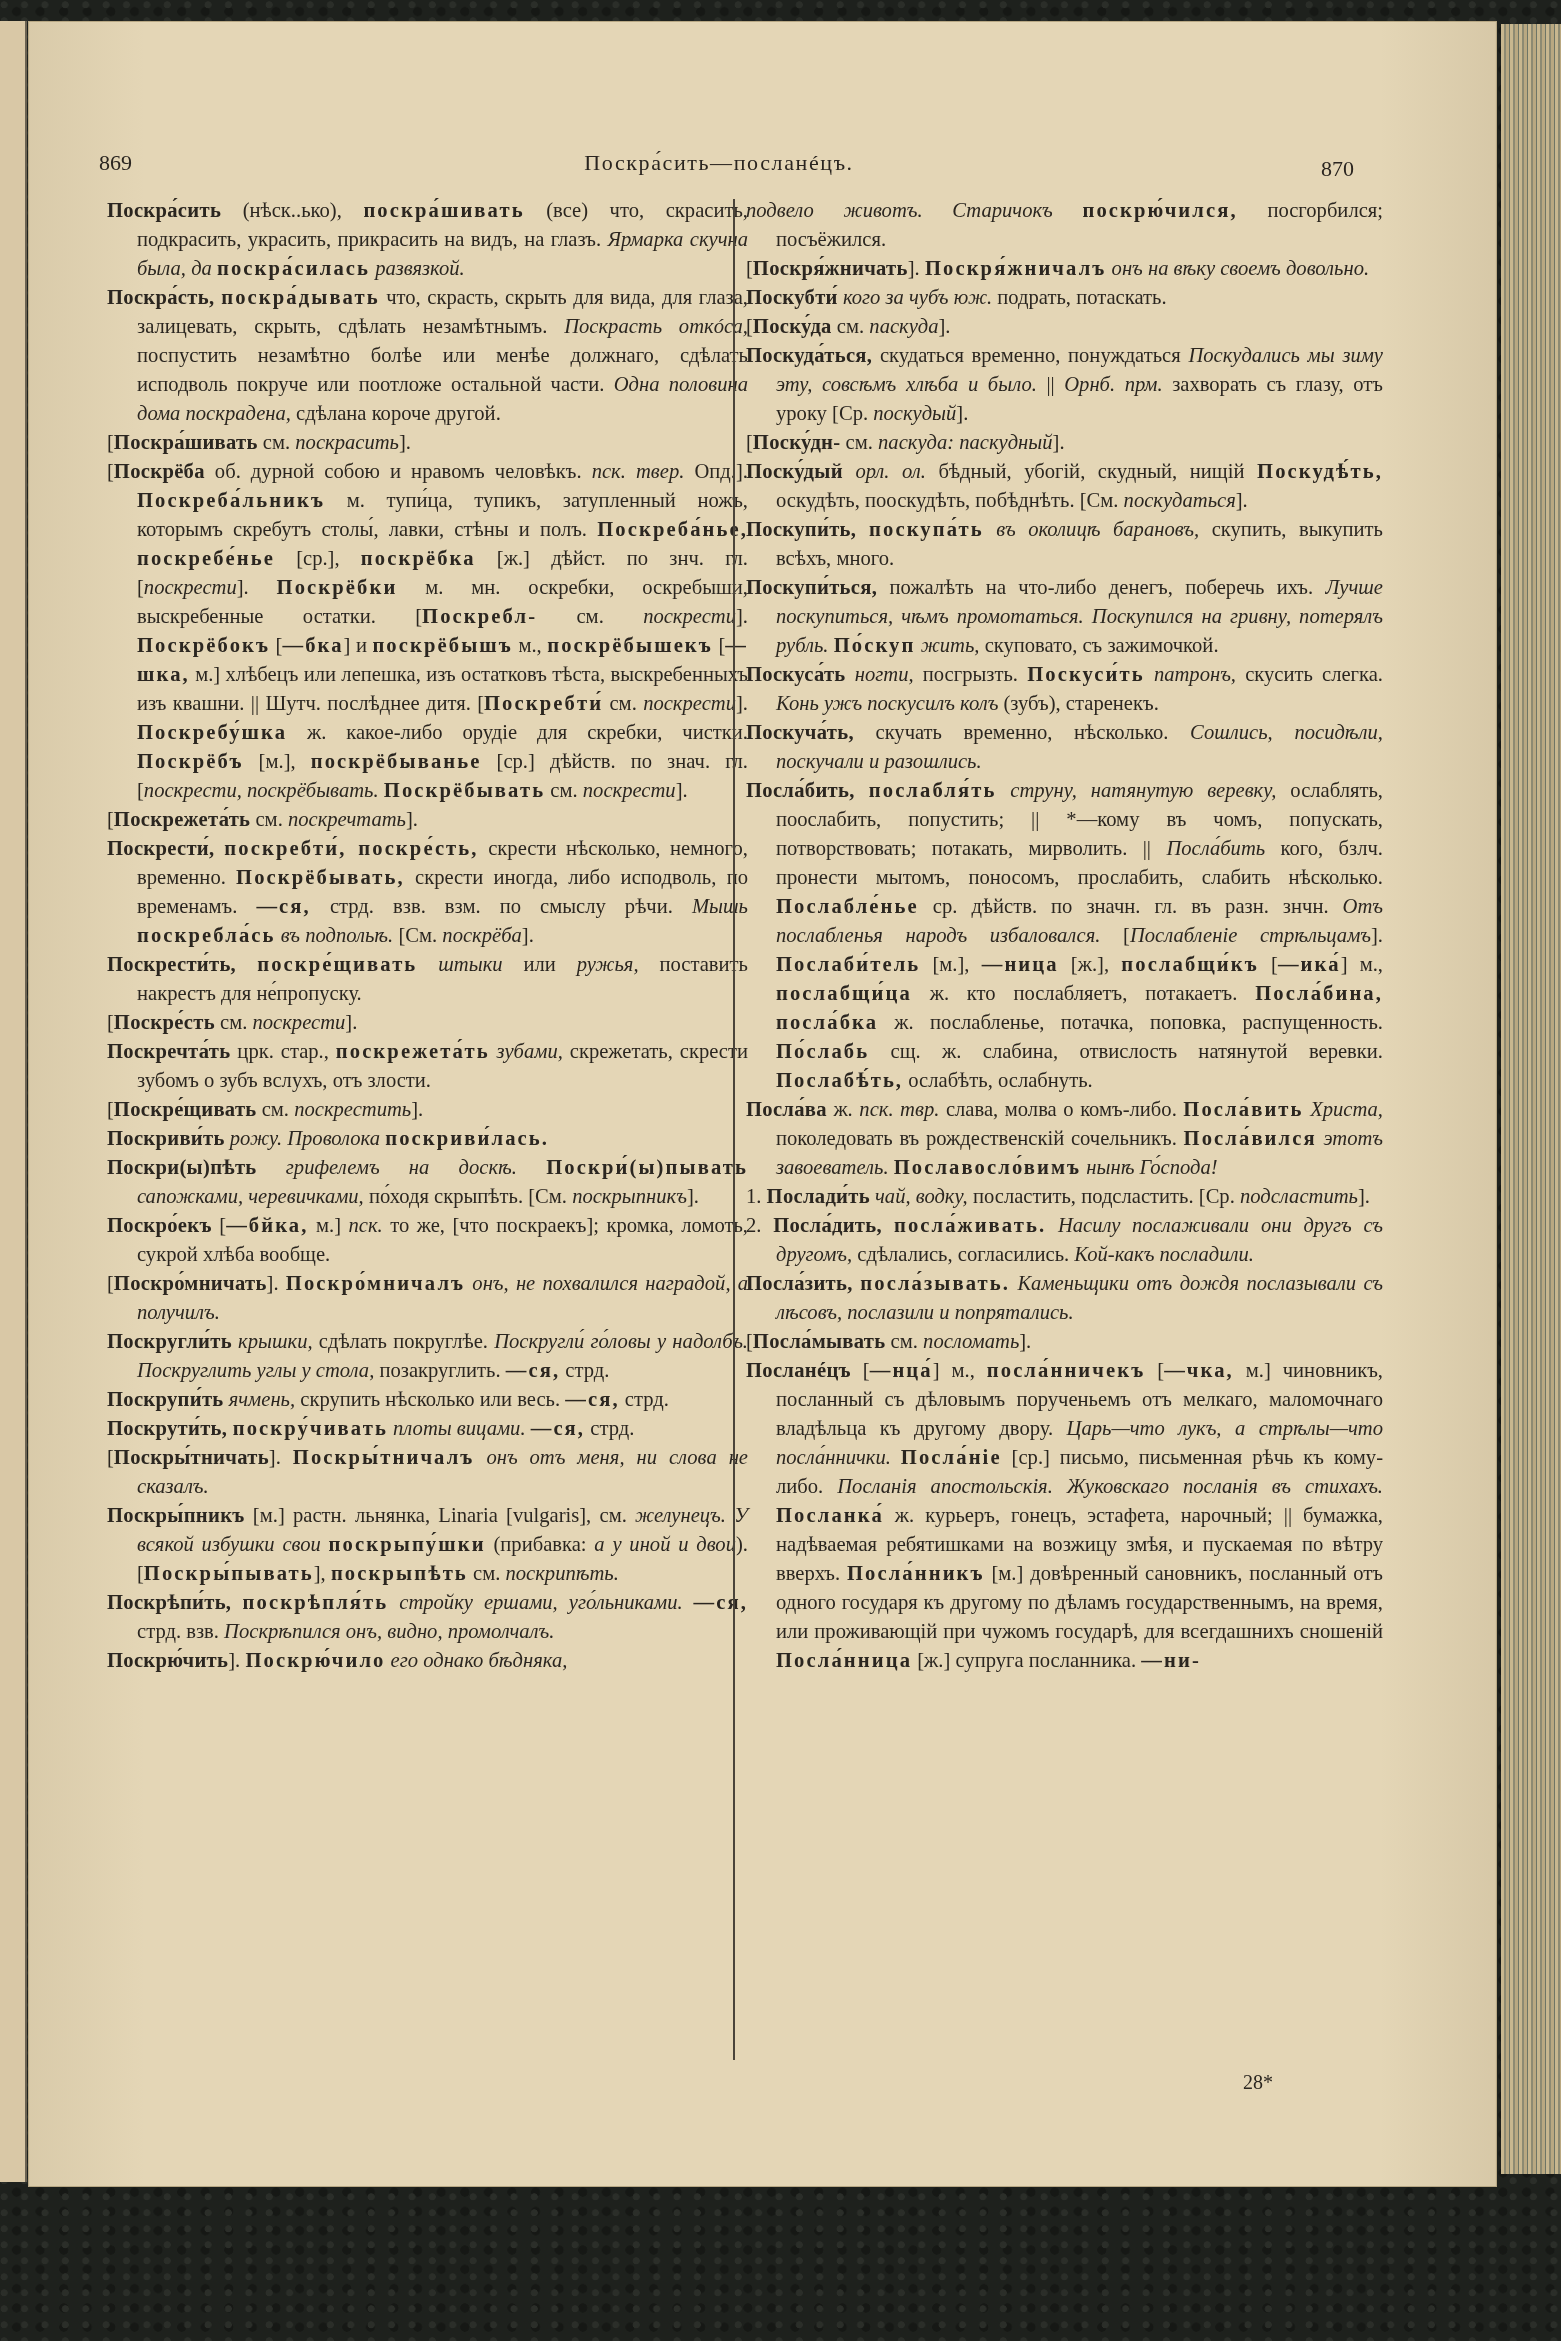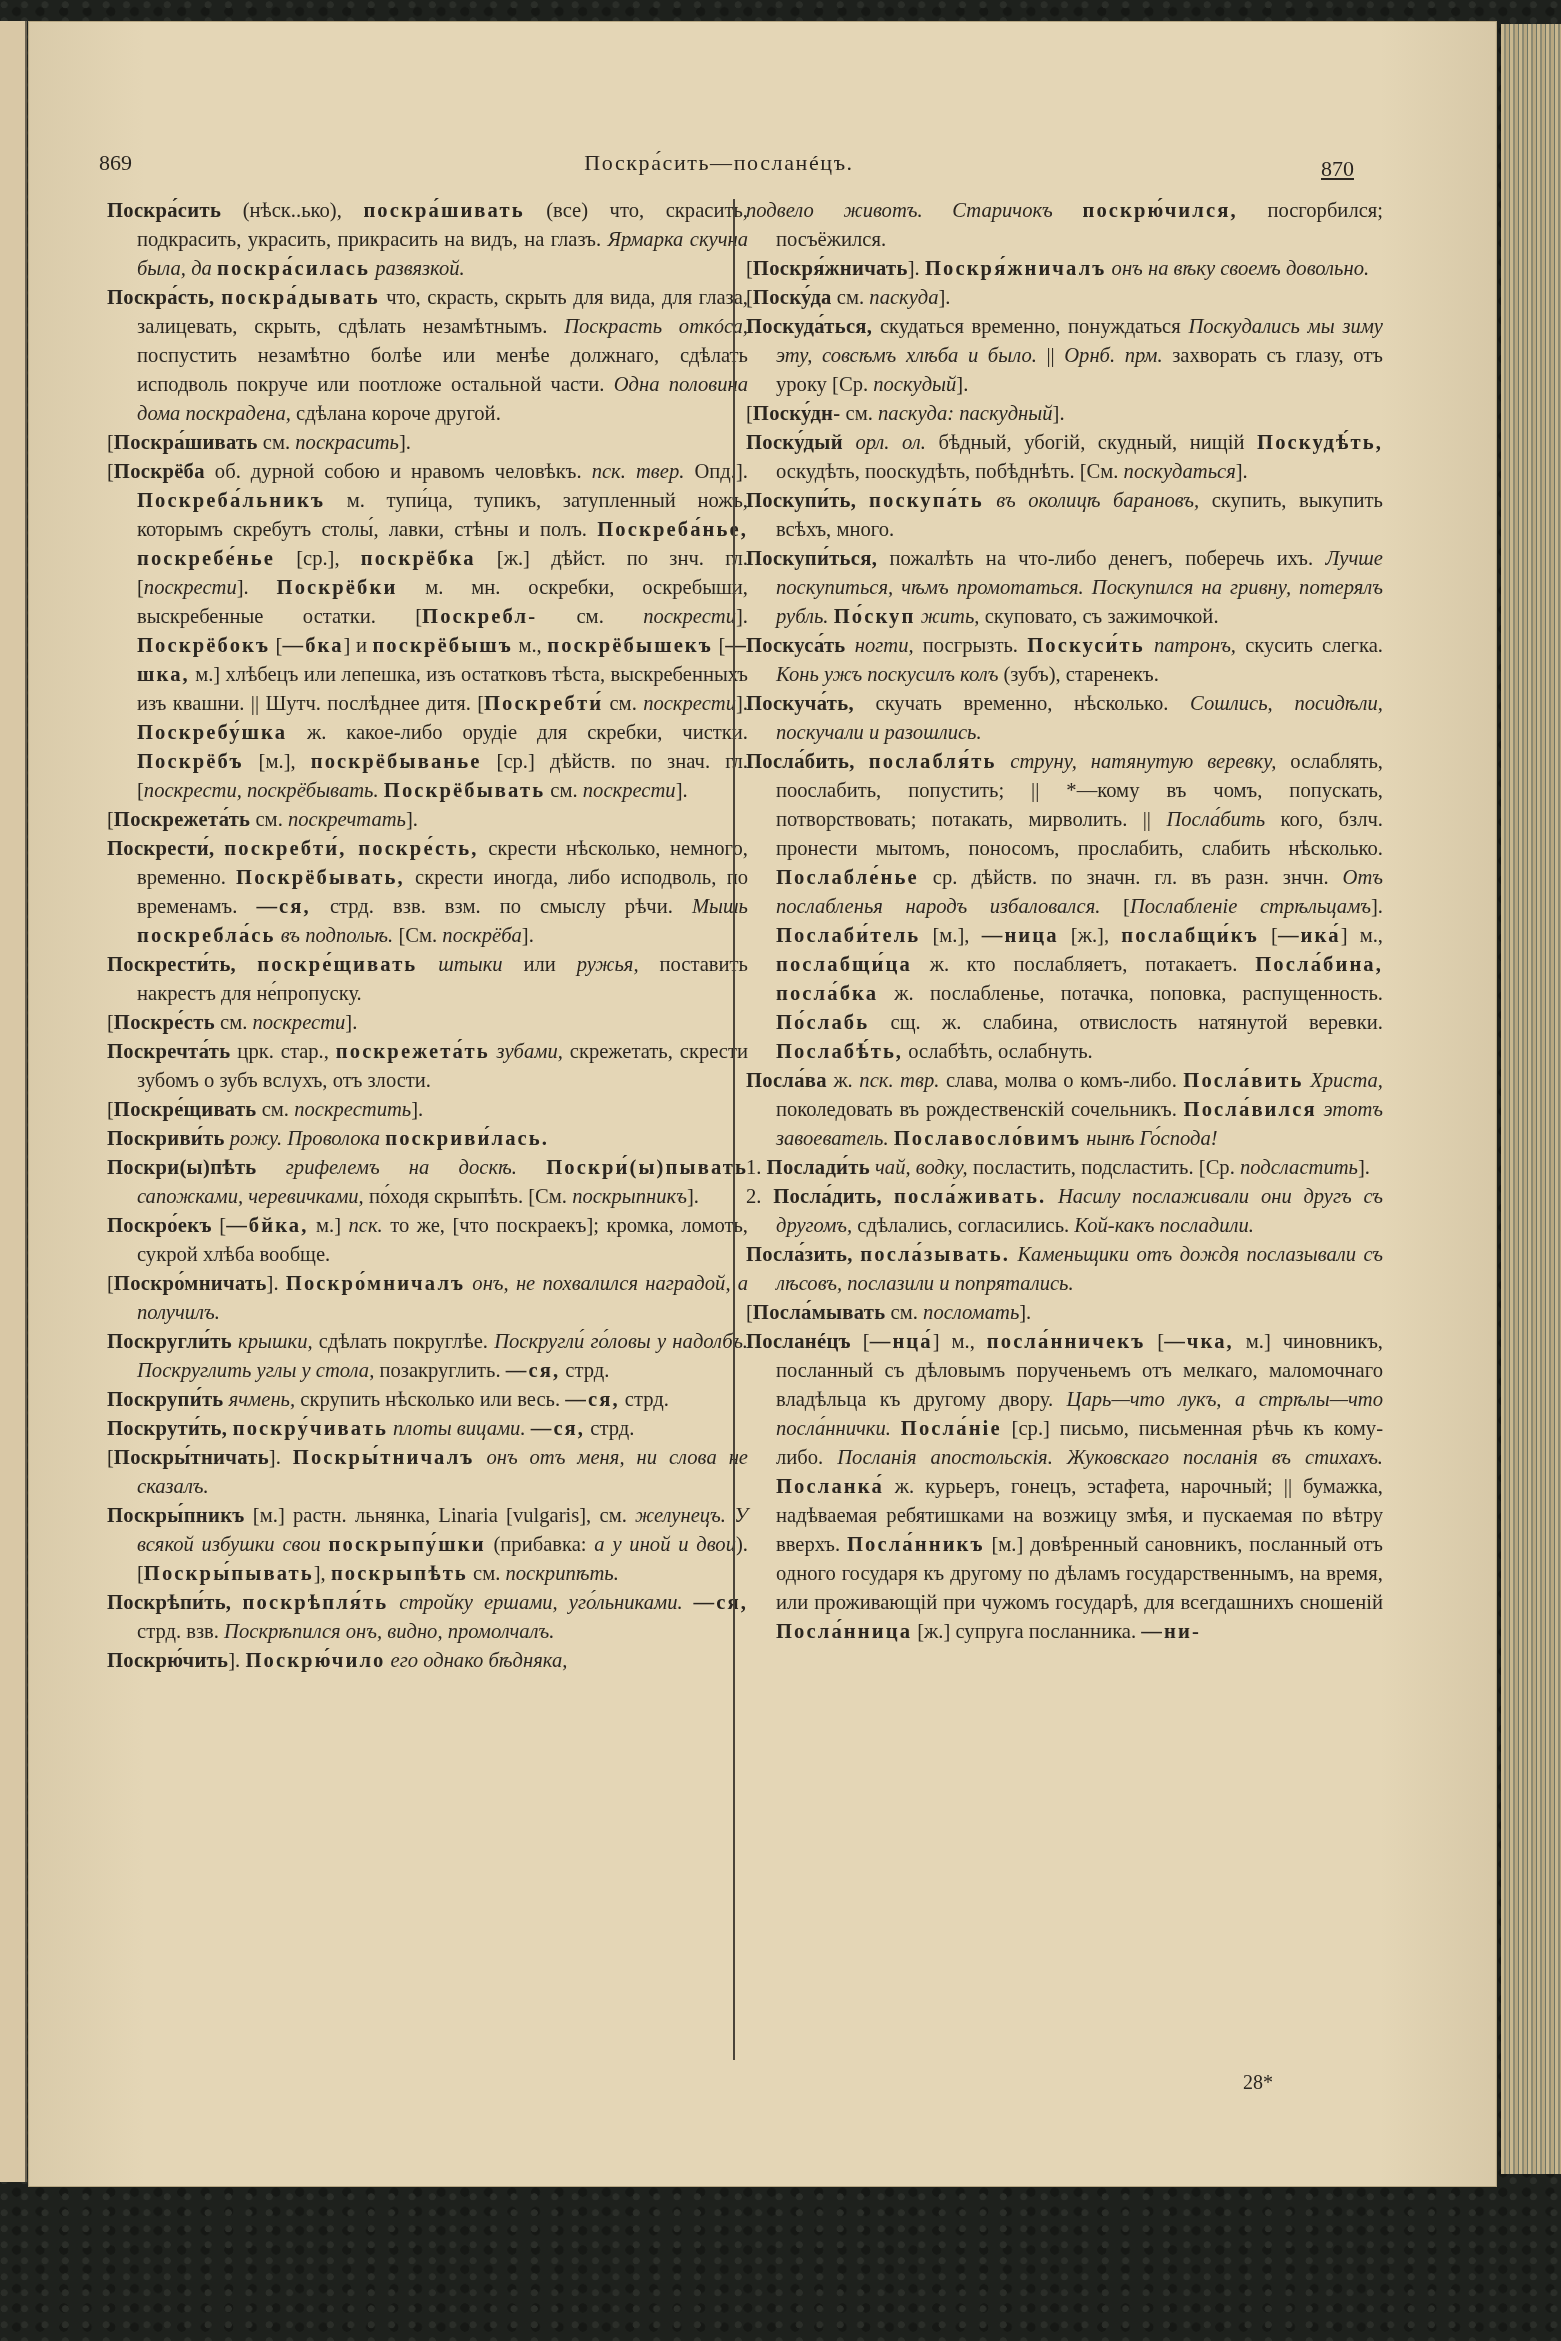--- a/index.html
+++ b/index.html
@@ -24,21 +24,21 @@
   }
   .page-edges {
     position:absolute; left:1501px; top:24px; width:60px; height:2150px;
     background: repeating-linear-gradient(90deg, #c8b78f 0 3.2px, #8d8a72 3.2px 4.8px, #b9a881 4.8px 8px, #6e7566 8px 9px);
   }
   .running-head {
     position:absolute; left:99px; top:145px; width:1255px; height:43px;
     font-size:22px; color:#2a2520;
   }
   .running-head .pnum-left { position:absolute; left:0; top:5.4px; }
-  .running-head .pnum-right { position:absolute; right:0; top:10.7px;text-decoration:underline; }
+  .running-head .pnum-right { position:absolute; right:0; top:10.7px; }
   .running-head .title { position:absolute; left:0; right:15px; top:5.4px; text-align:center; letter-spacing:1.6px; }
   .column {
     position:absolute; top:196px; width:641px;
     font-size:20.6px; line-height:29px; color:#2b2620; text-align:justify;
   }
   .col-left { left:107px; }
   .col-right { left:746px; width:637px; }
   .divider {
     position:absolute; left:733px; top:199px; width:2.1px; height:1861px; background:#4a443a;
   }
@@ -84,20 +84,21 @@
     <p class="entry"><span class="hw">Поскрути́ть, </span><span class="b">поскру́чивать</span><span> </span><span class="i">плоты вицами.</span><span> </span><span class="b">—ся,</span><span> стрд.</span></p>
     <p class="entry"><span>[</span><span class="hw">Поскры́тничать</span><span>]. </span><span class="b">Поскры́тничалъ</span><span> </span><span class="i">онъ отъ меня, ни слова не сказалъ.</span></p>
     <p class="entry"><span class="hw">Поскры́пникъ</span><span> [м.] растн. льнянка, Linaria [vulgaris], см. </span><span class="i">желунецъ. У всякой избушки свои</span><span> </span><span class="b">поскрыпу́шки</span><span> (прибавка: </span><span class="i">а у иной и двои</span><span>). [</span><span class="b">Поскры́пывать</span><span>], </span><span class="b">поскрыпѣть</span><span> см. </span><span class="i">поскрипѣть.</span></p>
     <p class="entry"><span class="hw">Поскрѣпи́ть, </span><span class="b">поскрѣпля́ть</span><span> </span><span class="i">стройку ершами, уго́льниками.</span><span> </span><span class="b">—ся,</span><span> стрд. взв. </span><span class="i">Поскрѣпился онъ, видно, промолчалъ.</span></p>
     <p class="entry"><span class="hw">Поскрю́чить</span><span>]. </span><span class="b">Поскрю́чило</span><span> </span><span class="i">его однако бѣдняка,</span></p>
   </div>
 <div class="divider"></div>
 <div class="column col-right">
     <p class="entry"><span class="i">подвело животъ. Старичокъ</span><span> </span><span class="b">поскрю́чился,</span><span> посгорбился; посъёжился.</span></p>
     <p class="entry"><span>[</span><span class="hw">Поскря́жничать</span><span>]. </span><span class="b">Поскря́жничалъ</span><span> </span><span class="i">онъ на вѣку своемъ довольно.</span></p>
+    <p class="entry"><span class="hw">Поскубти́</span><span> </span><span class="i">кого за чубъ юж.</span><span> подрать, потаскать.</span></p>
     <p class="entry"><span>[</span><span class="hw">Поску́да</span><span> см. </span><span class="i">паскуда</span><span>].</span></p>
     <p class="entry"><span class="hw">Поскуда́ться,</span><span> скудаться временно, понуждаться </span><span class="i">Поскудались мы зиму эту, совсѣмъ хлѣба и было.</span><span> || </span><span class="i">Орнб. прм.</span><span> захворать съ глазу, отъ уроку [Ср. </span><span class="i">поскудый</span><span>].</span></p>
     <p class="entry"><span>[</span><span class="hw">Поску́дн-</span><span> см. </span><span class="i">паскуда: паскудный</span><span>].</span></p>
     <p class="entry"><span class="hw">Поску́дый</span><span> </span><span class="i">орл. ол.</span><span> бѣдный, убогій, скудный, нищій </span><span class="b">Поскудѣ́ть,</span><span> оскудѣть, пооскудѣть, побѣднѣть. [См. </span><span class="i">поскудаться</span><span>].</span></p>
     <p class="entry"><span class="hw">Поскупи́ть, </span><span class="b">поскупа́ть</span><span> </span><span class="i">въ околицѣ барановъ,</span><span> скупить, выкупить всѣхъ, много.</span></p>
     <p class="entry"><span class="hw">Поскупи́ться,</span><span> пожалѣть на что-либо денегъ, поберечь ихъ. </span><span class="i">Лучше поскупиться, чѣмъ промотаться. Поскупился на гривну, потерялъ рубль.</span><span> </span><span class="b">По́скуп</span><span> </span><span class="i">жить,</span><span> скуповато, съ зажимочкой.</span></p>
     <p class="entry"><span class="hw">Поскуса́ть</span><span> </span><span class="i">ногти,</span><span> посгрызть. </span><span class="b">Поскуси́ть</span><span> </span><span class="i">патронъ,</span><span> скусить слегка. </span><span class="i">Конь ужъ поскусилъ колъ</span><span> (зубъ), старенекъ.</span></p>
     <p class="entry"><span class="hw">Поскуча́ть,</span><span> скучать временно, нѣсколько. </span><span class="i">Сошлись, посидѣли, поскучали и разошлись.</span></p>
     <p class="entry"><span class="hw">Посла́бить, </span><span class="b">послабля́ть</span><span> </span><span class="i">струну, натянутую веревку,</span><span> ослаблять, пооcлабить, попустить; || *—кому въ чомъ, попускать, потворствовать; потакать, мирволить. || </span><span class="i">Посла́бить</span><span> кого, бзлч. пронести мытомъ, поносомъ, прослабить, слабить нѣсколько. </span><span class="b">Послабле́нье</span><span> ср. дѣйств. по значн. гл. въ разн. знчн. </span><span class="i">Отъ послабленья народъ избаловался.</span><span> [</span><span class="i">Послабленіе стрѣльцамъ</span><span>]. </span><span class="b">Послаби́тель</span><span> [м.], </span><span class="b">—ница</span><span> [ж.], </span><span class="b">послабщи́къ</span><span> [</span><span class="b">—ика́</span><span>] м., </span><span class="b">послабщи́ца</span><span> ж. кто послабляетъ, потакаетъ. </span><span class="b">Посла́бина, посла́бка</span><span> ж. послабленье, потачка, поповка, распущенность. </span><span class="b">По́слабь</span><span> сщ. ж. слабина, отвислость натянутой веревки. </span><span class="b">Послабѣ́ть,</span><span> ослабѣть, ослабнуть.</span></p>
     <p class="entry"><span class="hw">Посла́ва</span><span> ж. </span><span class="i">пск. твр.</span><span> слава, молва о комъ-либо. </span><span class="b">Посла́вить</span><span> </span><span class="i">Христа,</span><span> поколедовать въ рождественскій сочельникъ. </span><span class="b">Посла́вился</span><span> </span><span class="i">этотъ завоеватель.</span><span> </span><span class="b">Пославосло́вимъ</span><span> </span><span class="i">нынѣ Го́спода!</span></p>

